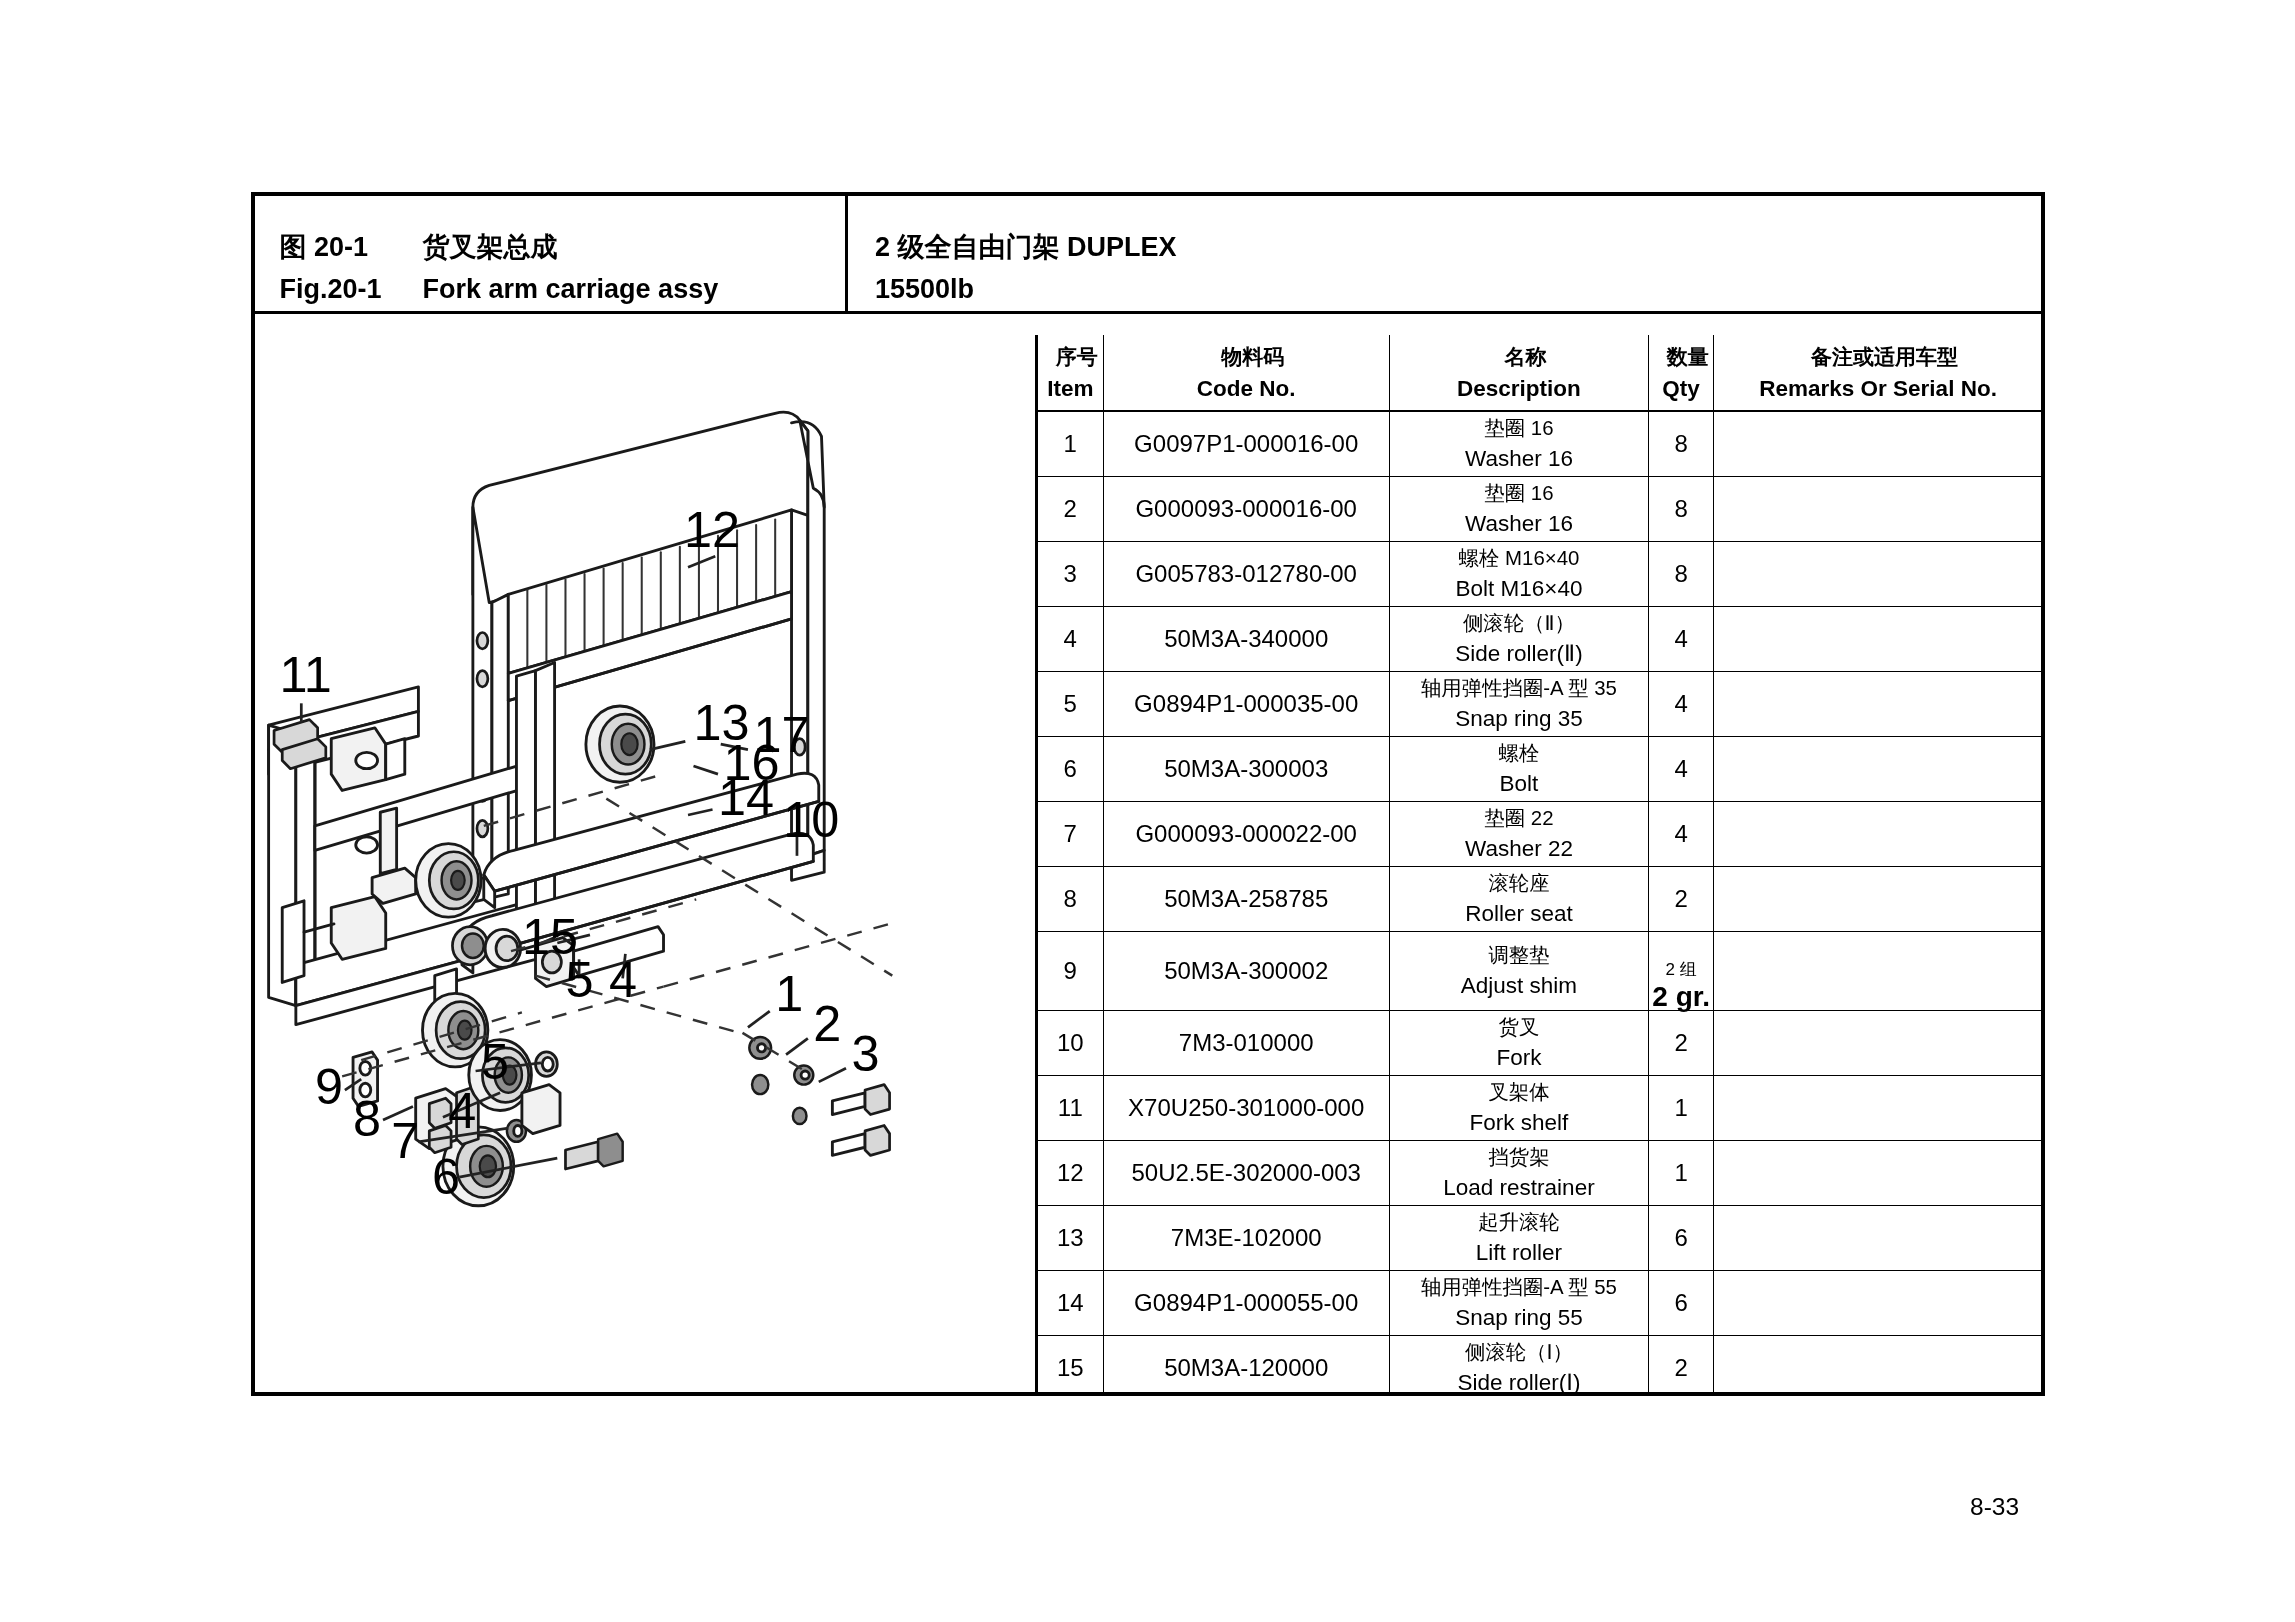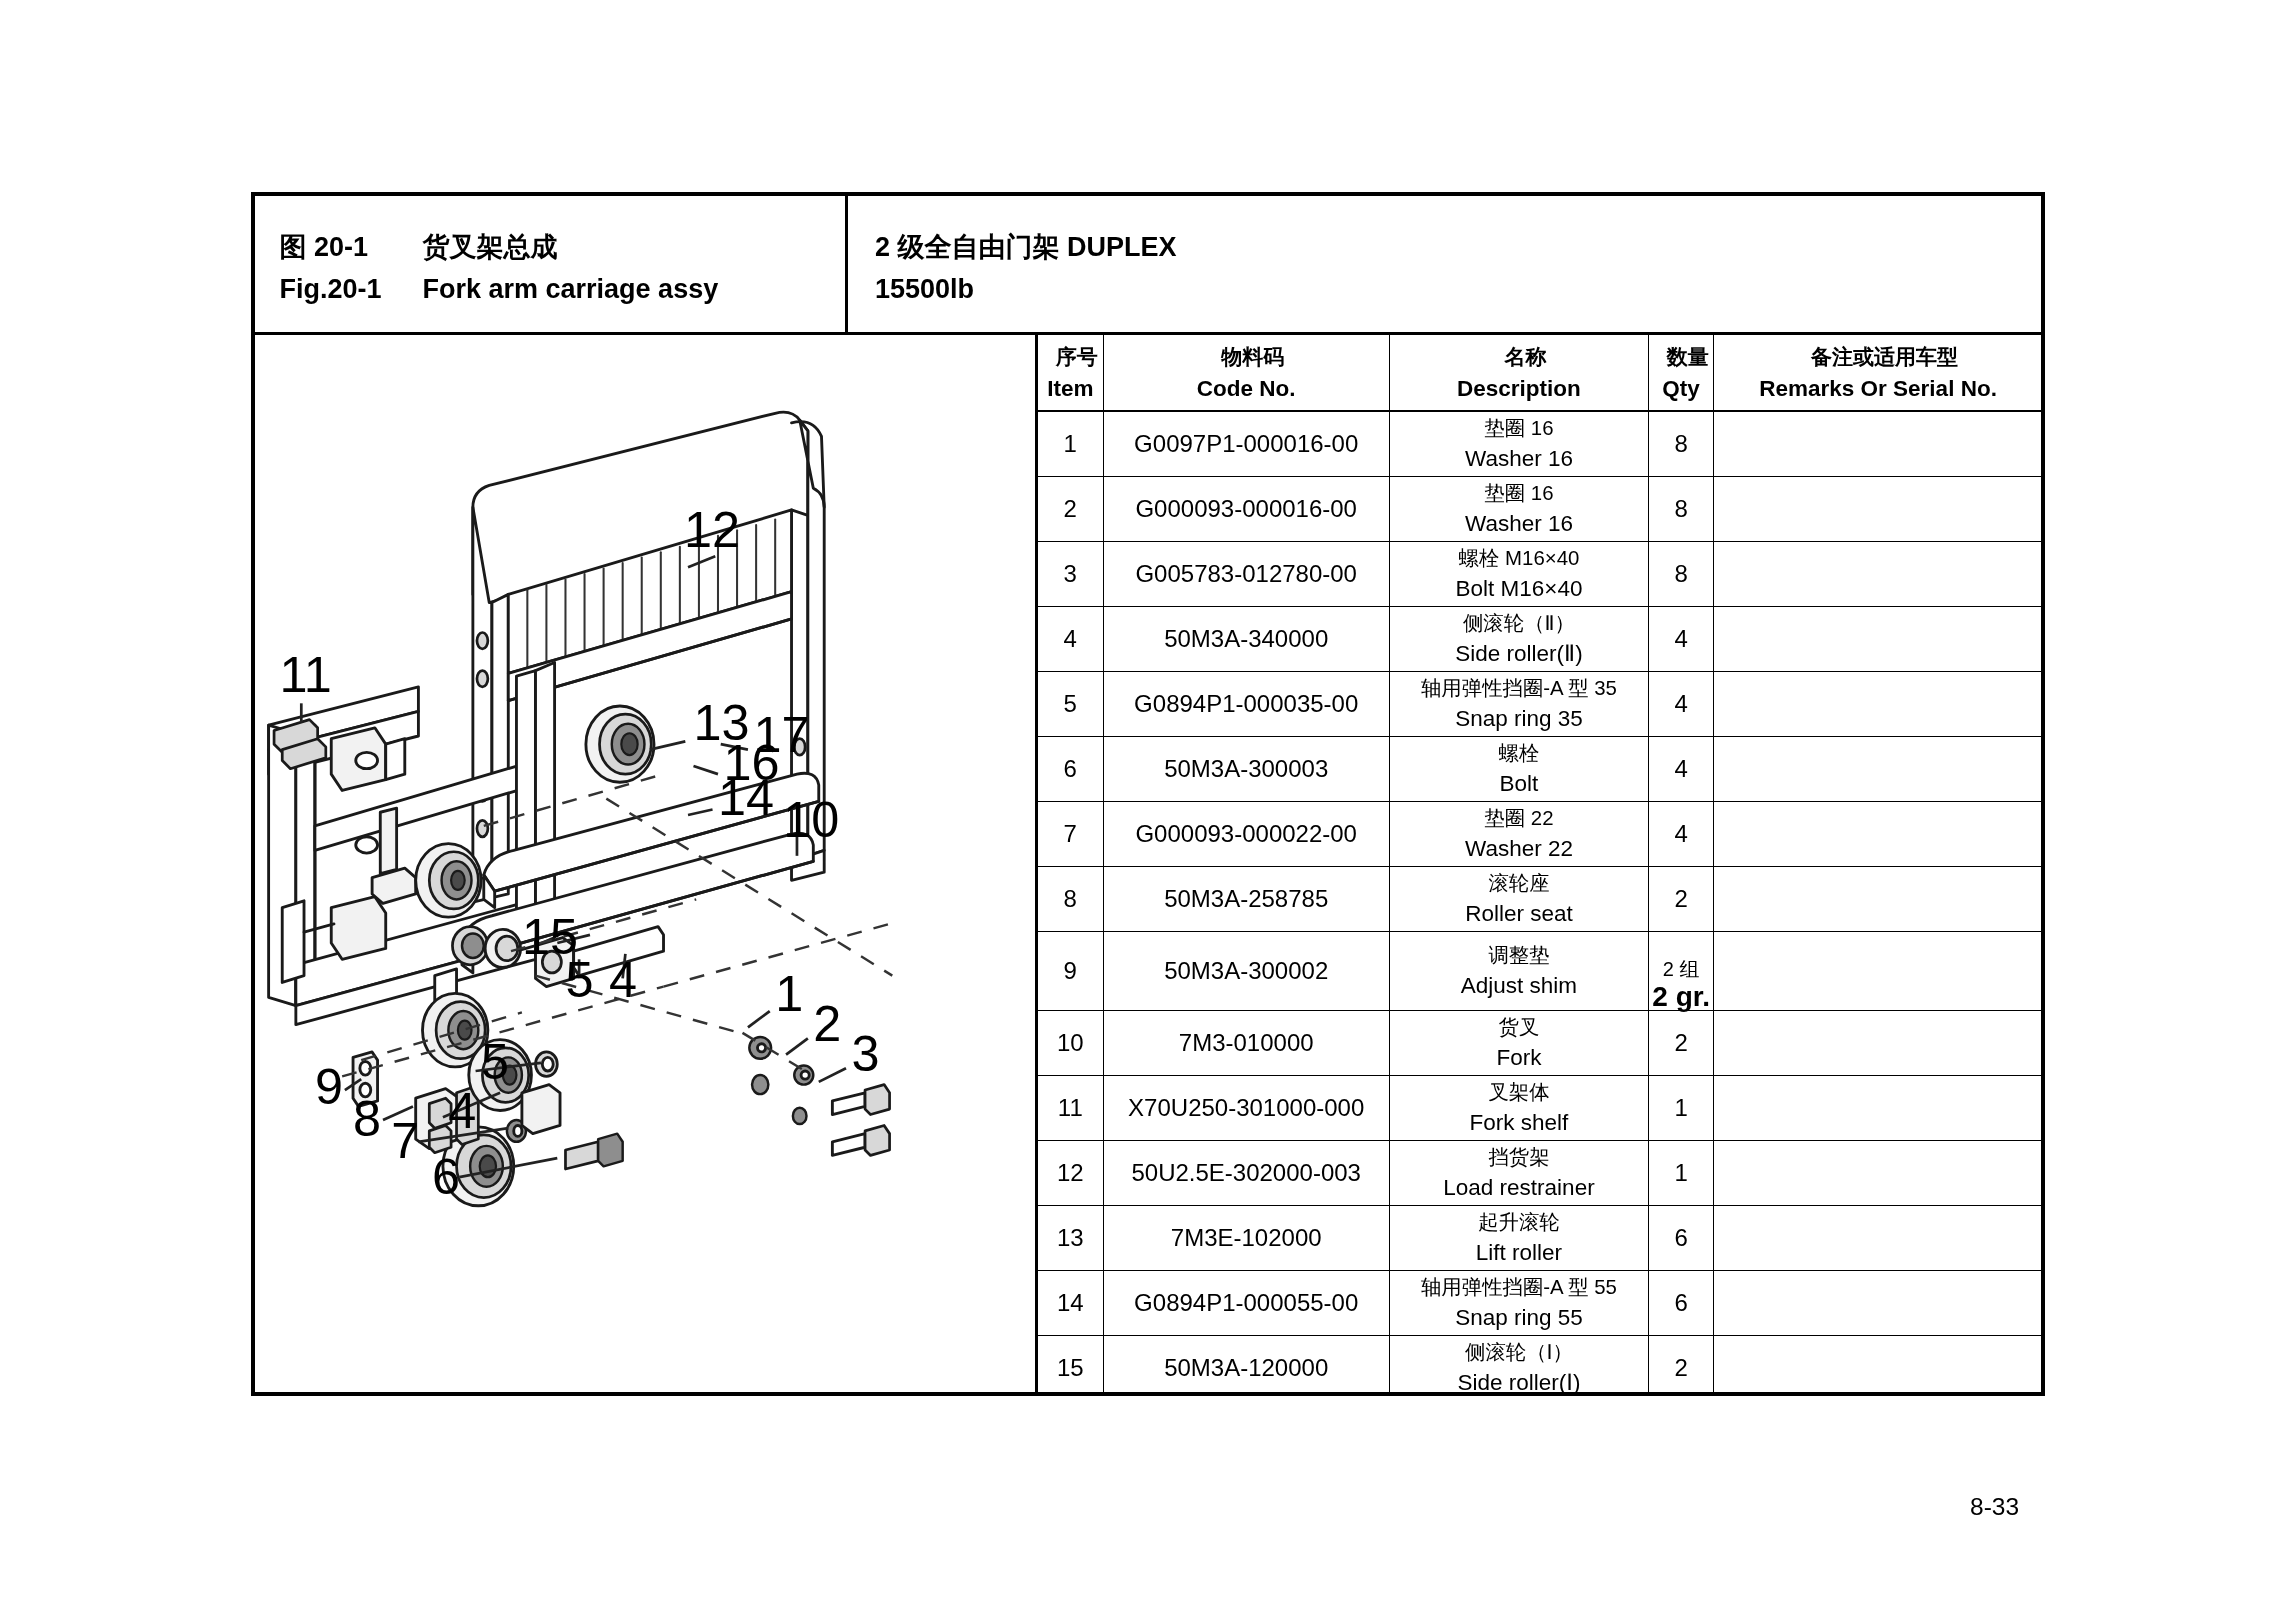--- a/index.html
+++ b/index.html
@@ -33,21 +33,21 @@
     border: 4.8px solid #000;
     box-sizing: border-box;
     background: #fff;
   }
 
   
   #header-band {
     position: absolute;
     left: 0; top: 0;
     width: 100%;
-    height: 139px;
+    height: 118px;
     box-sizing: border-box;
     border-bottom: 3.4px solid #000;
     display: flex;
   }
   #header-left {
     width: 593px;
     box-sizing: border-box;
     border-right: 3.4px solid #000;
     padding: 30px 0 0 24.5px;
   }
@@ -128,21 +128,21 @@
   td.item  { font-size: 24px; }
   td.code  { font-size: 24px; text-align: center; }
   td.desc  { text-align: left; padding-left: 12.3px; }
   td.qty   { font-size: 24px; }
   td.remark{ }
 
   tbody tr { height: 65px; }
 
   .d-cn { font-size: 20.4px; line-height: 29px; white-space: nowrap; }
   .d-en { font-size: 22.5px; line-height: 31px; white-space: nowrap; }
-  .q-cn { font-size: 20px; line-height: 27px; margin-top: 24px; }
+  .q-cn { font-size: 17px; line-height: 27px; margin-top: 24px; }
   .q-en { font-size: 28px; line-height: 27px; font-weight: bold; }
 
   
   #page-number {
     position: absolute;
     left: 1970px;
     top: 1493px;
     font-size: 24.5px;
     font-weight: normal;
   }

